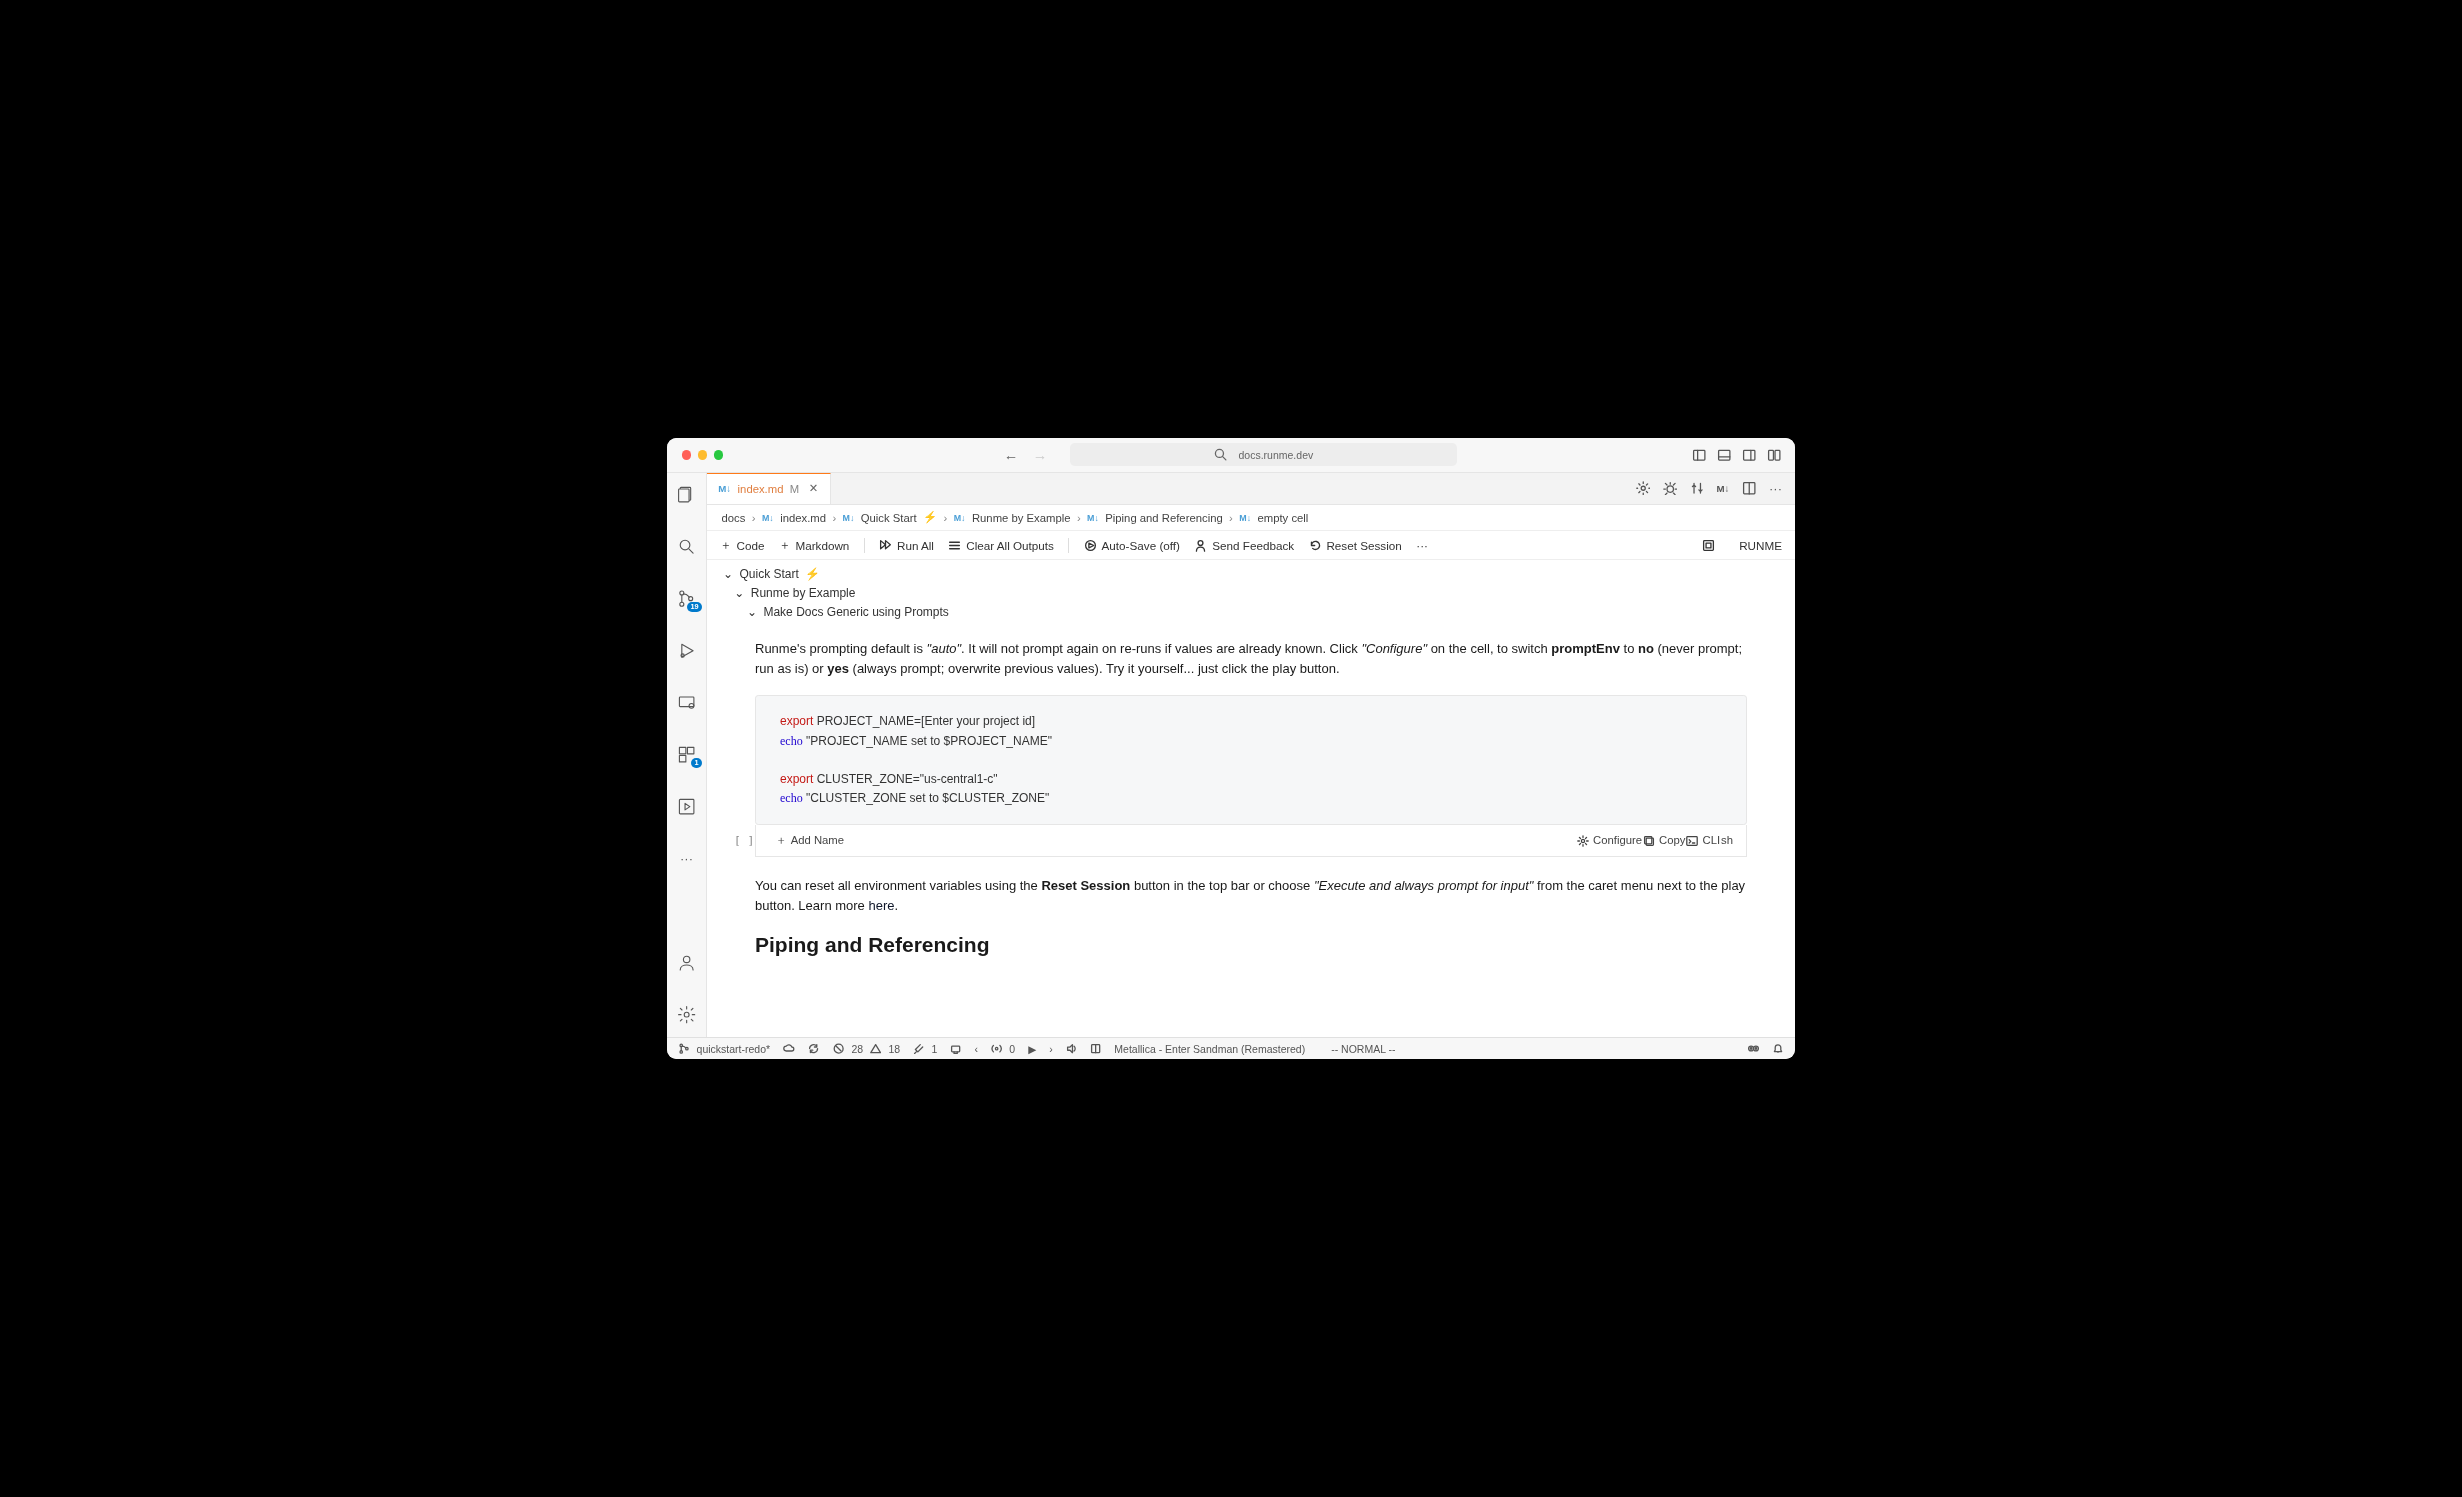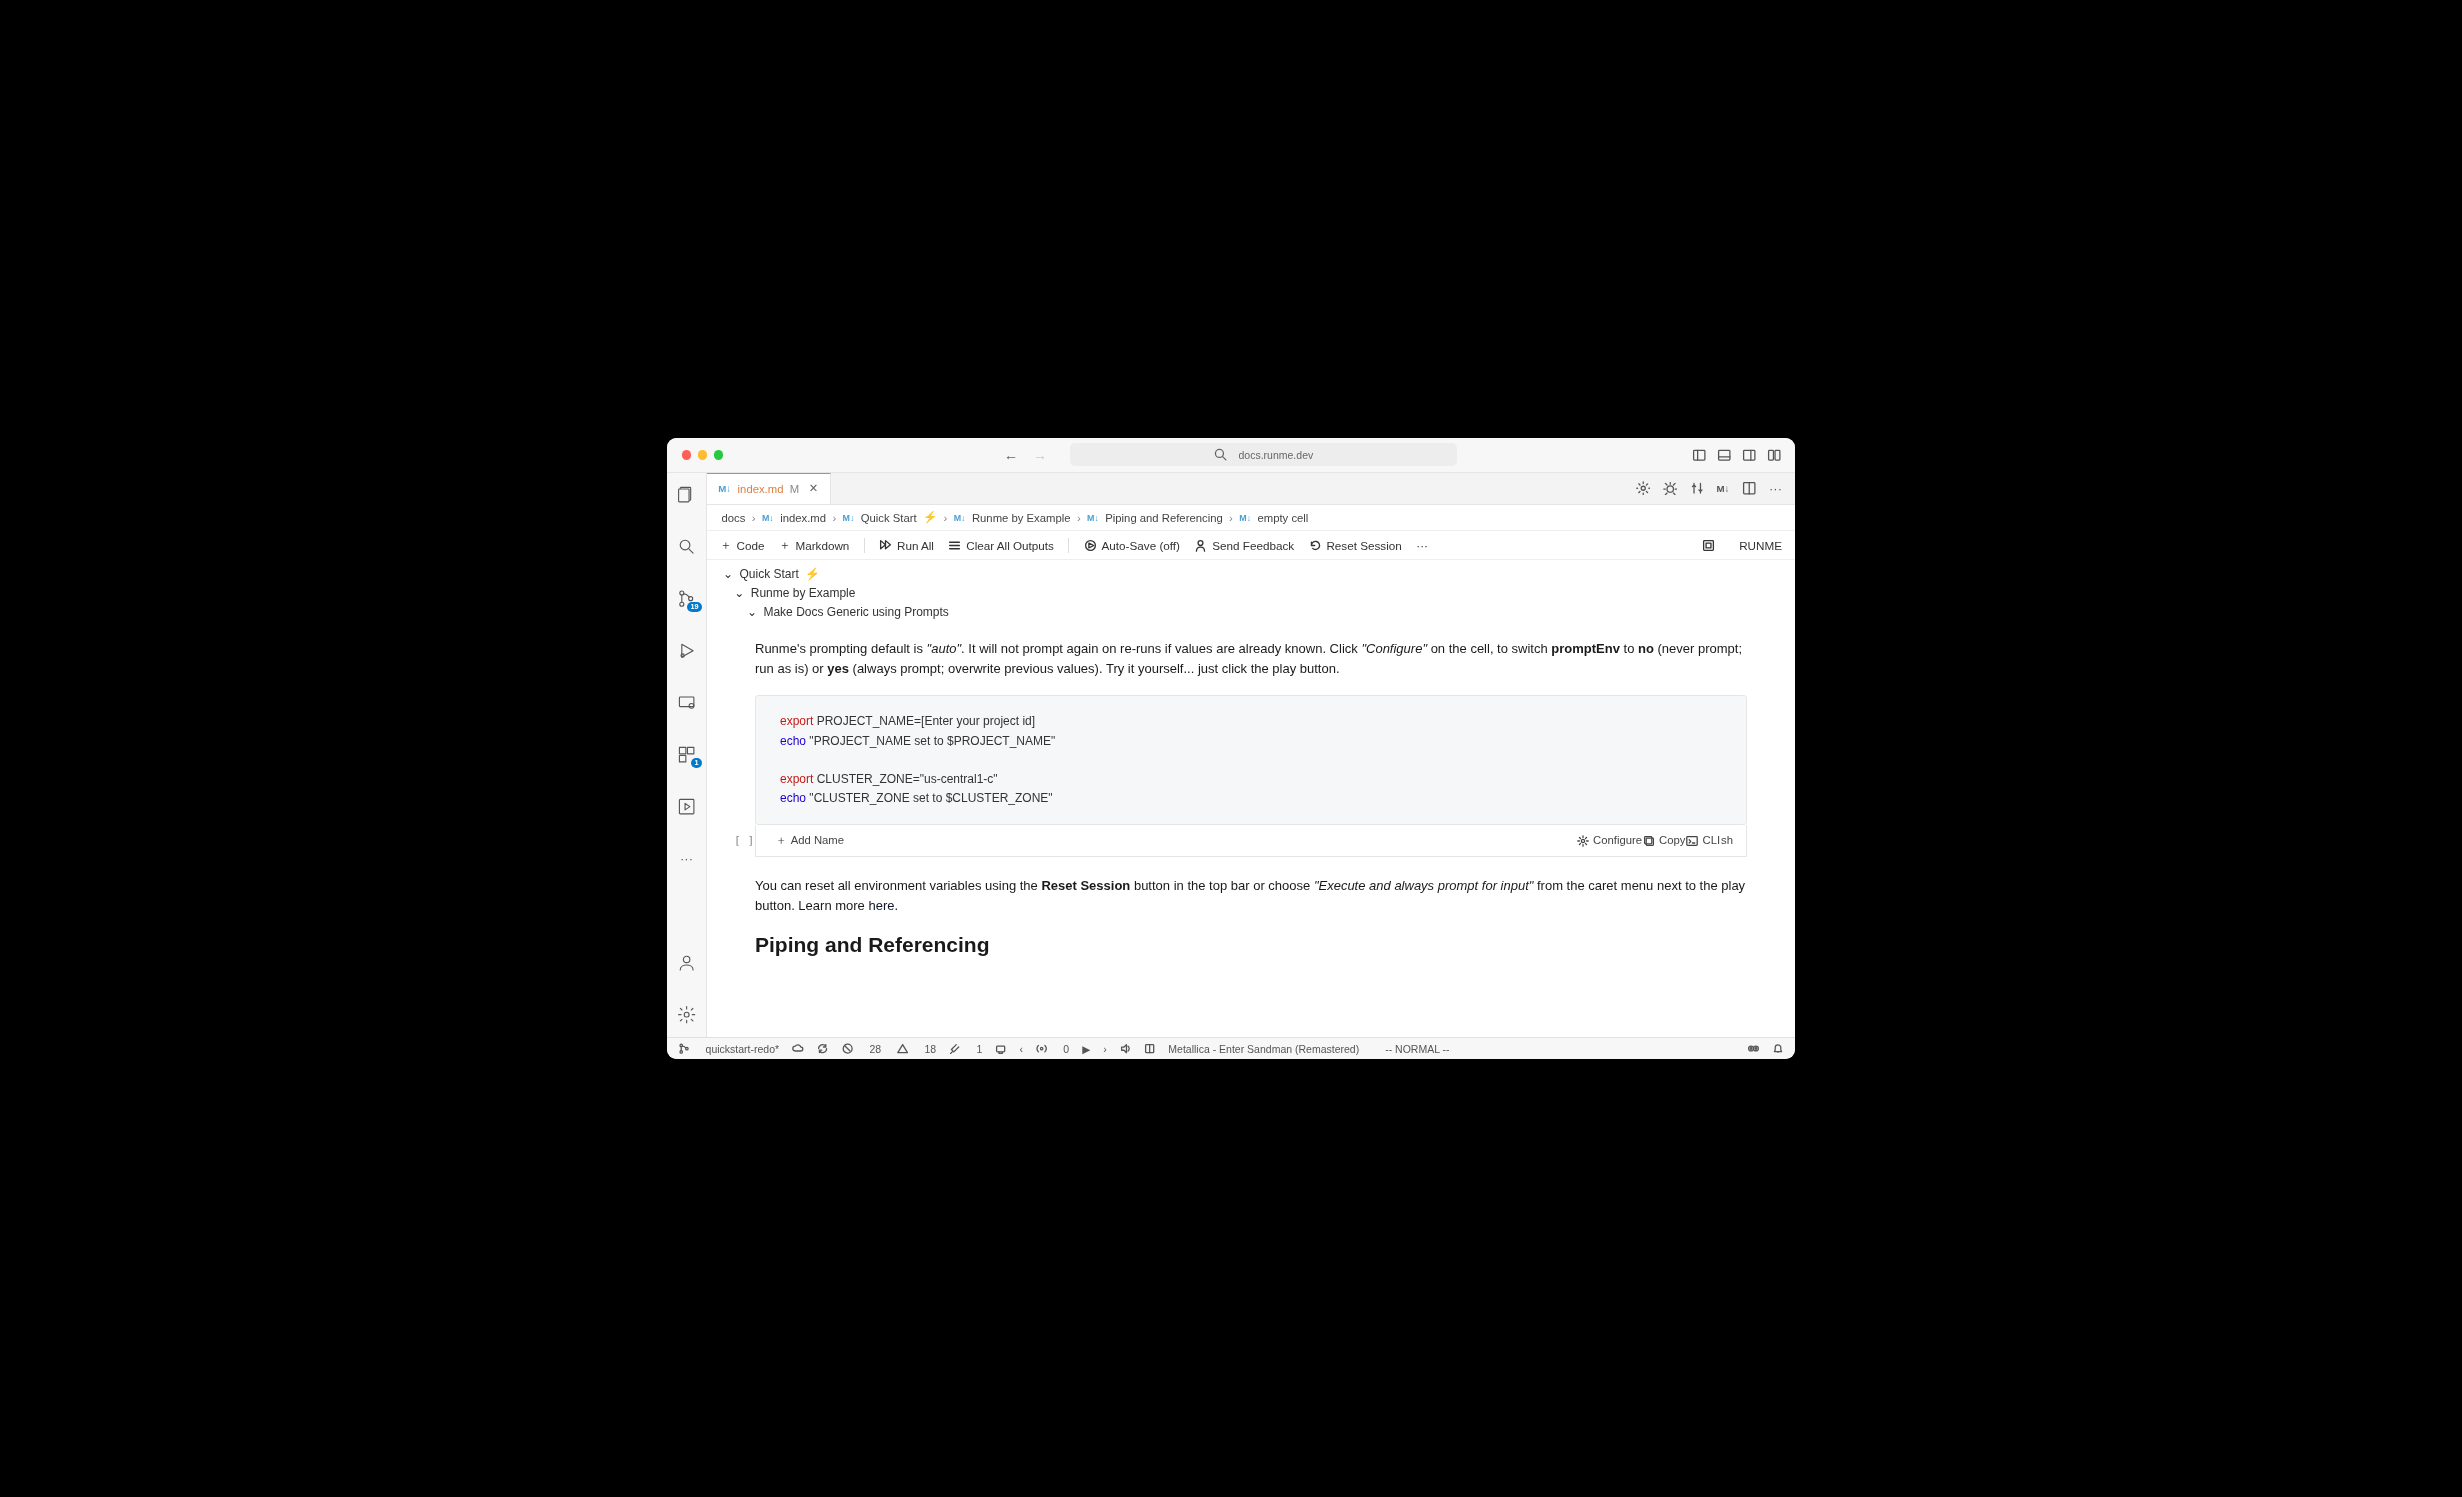--- a/index.html
+++ b/index.html
@@ -35,29 +35,29 @@
 .toolbar .sep { width:0.8px; height:14.5px; background:#ddd; }
 .toolbar .right { margin-left:auto; display:flex; align-items:center; gap:24px; font-weight:500; }
 .outline { padding:4.8px 16px; font-size:12px; color:#333; }
 .outline .row { display:flex; align-items:center; gap:6.4px; padding:2.4px 0; cursor:pointer; }
 .outline .lvl1{padding-left:11.3px;} .outline .lvl2{padding-left:24px;}
 .content { padding:13px 48px 24px 48px; font-size:13px; line-height:1.55; color:#1a1a1a; overflow:auto; }
 .content p { margin-bottom:13px; }
 .content em { font-style:italic; }
 .content strong { font-weight:700; }
 .code-cell { background:#f6f7f8; border:0.8px solid #e6e6e6; border-radius:3.2px; margin:16px 0 0 0; padding:16px 24px; font-family: "SF Mono", Menlo, monospace; font-size:12px; line-height:1.6; white-space:pre; color:#333; }
-.kw-export{color:#c41a16;} .kw-echo{color:#1c00cf;}
+.kw-export{color:#c41a16;} .kw-echo{color:#1c00cf;font-family:Liberation Serif, serif;}
 .cell-footer { display:flex; align-items:center; padding:6.4px 13px; background:#fff; border:0.8px solid #e6e6e6; border-top:none; font-size:11.3px; color:#444; gap:9.7px; margin-bottom:19.3px; }
 .cell-footer .right { margin-left:auto; display:flex; gap:1px; }
 .cell-footer .action{display:flex;align-items:center;gap:4px;cursor:pointer;}
 .brackets{font-family:monospace;color:#888;margin-left:-35px;margin-right:11.3px;}
 .content a { color:#0f172a; text-decoration:none; }
 .content h2 { font-size:21px; font-weight:800; margin-top:11.3px; }
 .status-bar { height:22.6px; background:#f7f7f7; border-top:0.8px solid #e0e0e0; display:flex; align-items:center; padding:0 11.3px; font-size:10.5px; color:#555; gap:13px; }
-.status-bar .group{display:flex;align-items:center;gap:16px;text-align:center;}
+.status-bar .group{display:flex;align-items:center;gap:7px;text-align:center;}
 .status-bar .right{margin-left:auto;display:flex;gap:11.3px;}
 svg { width:14.5px; height:14.5px; stroke:currentColor; fill:none; stroke-width:1.6; stroke-linecap:round; stroke-linejoin:round; }
 .activity-bar svg{width:19.3px;height:19.3px;stroke-width:1.4;}
 .tabs-right svg, .titlebar-right svg{width:13.7px;height:13.7px;}
 </style>
 </head>
 <body>
 
 <div class="window">
 

